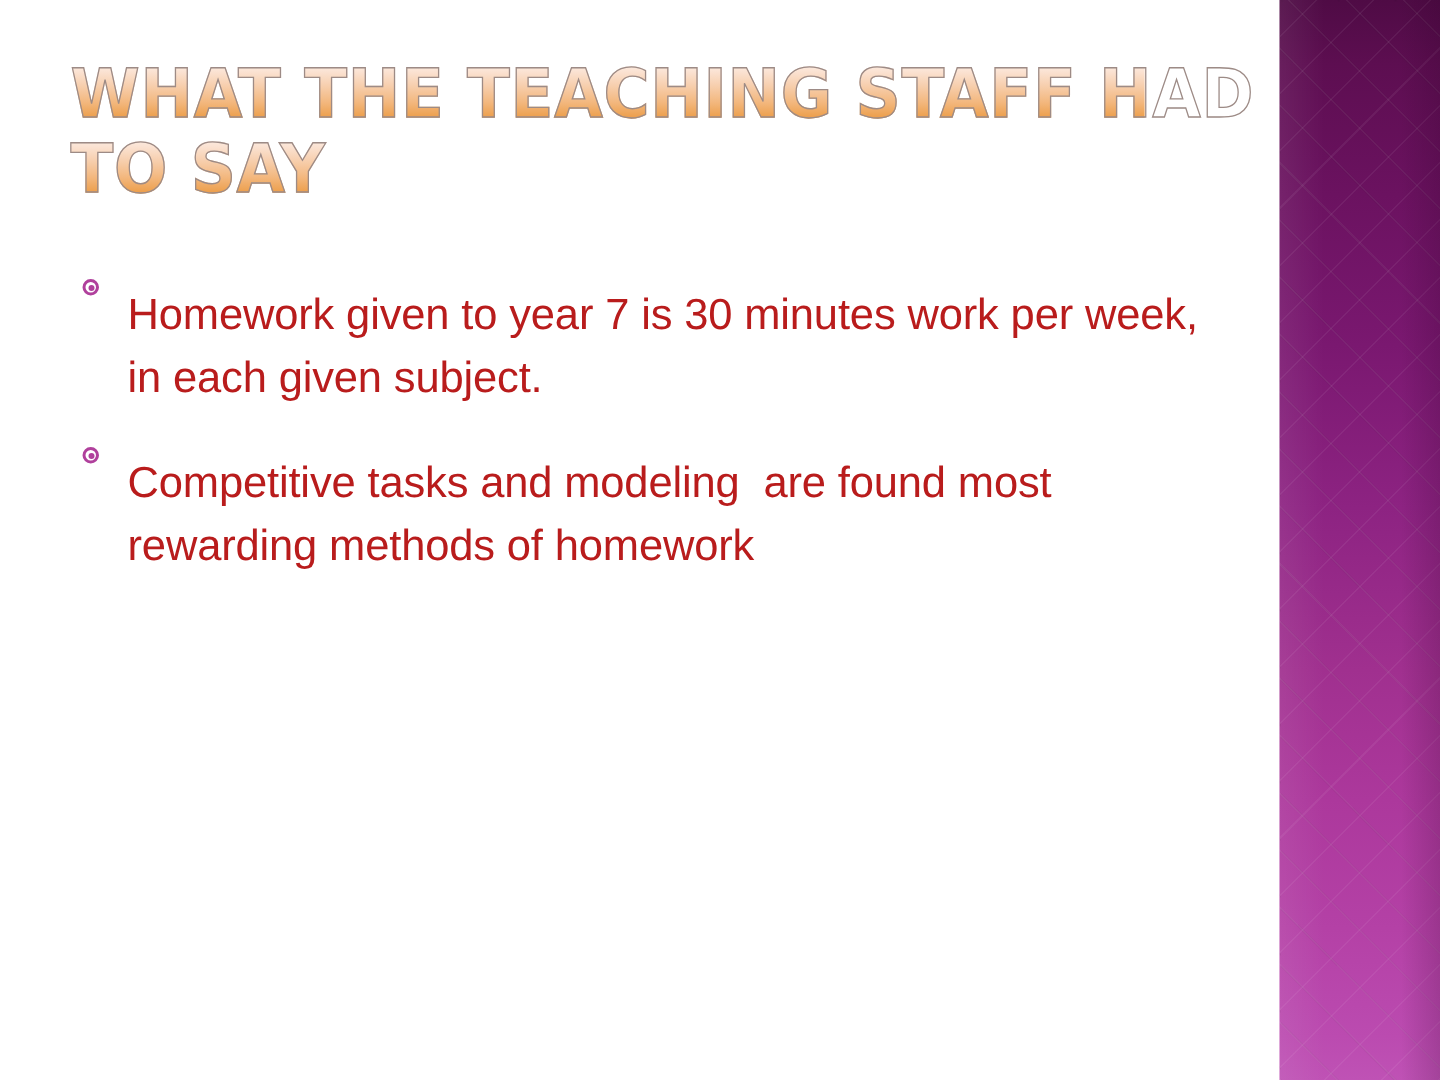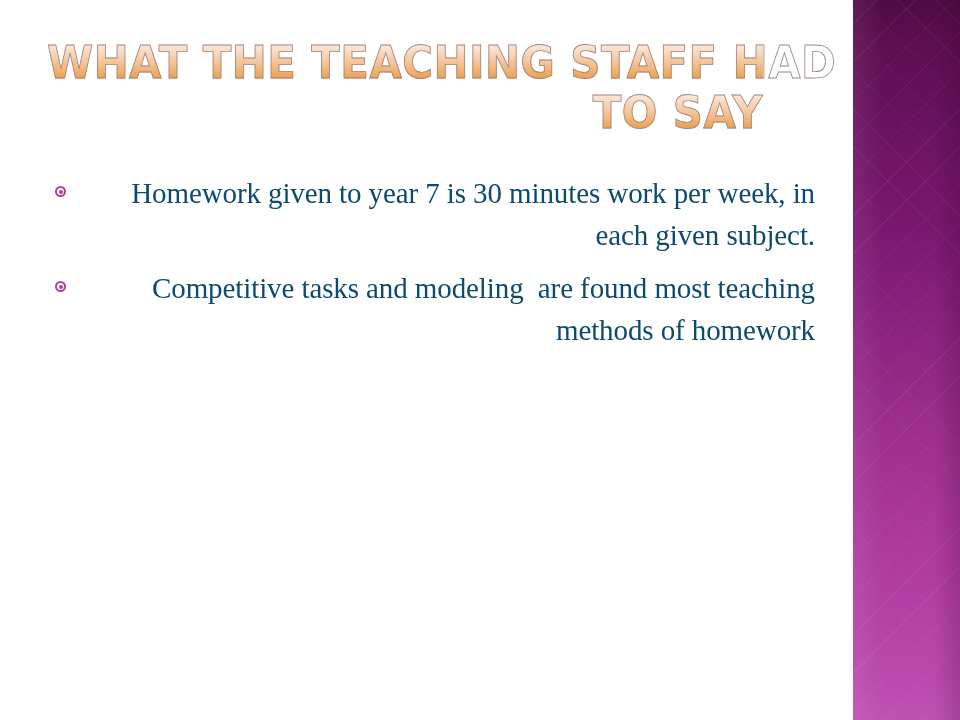--- a/index.html
+++ b/index.html
@@ -8,21 +8,20 @@
     background: #ffffff;
   }
 
   .slide {
     position: relative;
     width: 960px;
     height: 720px;
     background: #ffffff;
     overflow: hidden;
     font-family: "Liberation Sans", "DejaVu Sans", sans-serif;
-    text-align: right;
   }
 
   
   .side-panel {
     position: absolute;
     top: 0;
     right: 0;
     width: 107px;
     height: 720px;
     background:
@@ -162,26 +161,27 @@
     width: 4px;
     height: 4px;
     margin-left: -2px;
     margin-top: -2px;
     border-radius: 50%;
     background: #b0409c;
   }
 
   .bullet-text {
     flex: 1 1 auto;
-    font-family: Liberation Serif, serif;
+    font-family: Liberation Sans, sans-serif;
     font-size: 29px;
     line-height: 42px;
-    color: #0c4a6e;
+    color: #b91c1c;
     letter-spacing: -0.1px;
     white-space: pre-wrap;
+    margin-top: 17px;
   }
 </style>
 </head>
 <body>
 
 <div class="slide">
 
   <div class="side-panel">
     <div class="side-panel-pattern"></div>
     <div class="side-panel-sheen"></div>
@@ -199,19 +199,19 @@
       <span class="bullet-marker">
         <span class="bullet-dot"></span>
       </span>
       <span class="bullet-text">Homework given to year 7 is 30 minutes work per week, in each given subject.</span>
     </div>
 
     <div class="bullet-row">
       <span class="bullet-marker">
         <span class="bullet-dot"></span>
       </span>
-      <span class="bullet-text">Competitive tasks and modeling  are found most teaching methods of homework</span>
+      <span class="bullet-text">Competitive tasks and modeling  are found most rewarding methods of homework</span>
     </div>
 
 
   </div>
 
 </div>
 
 </body></html>

